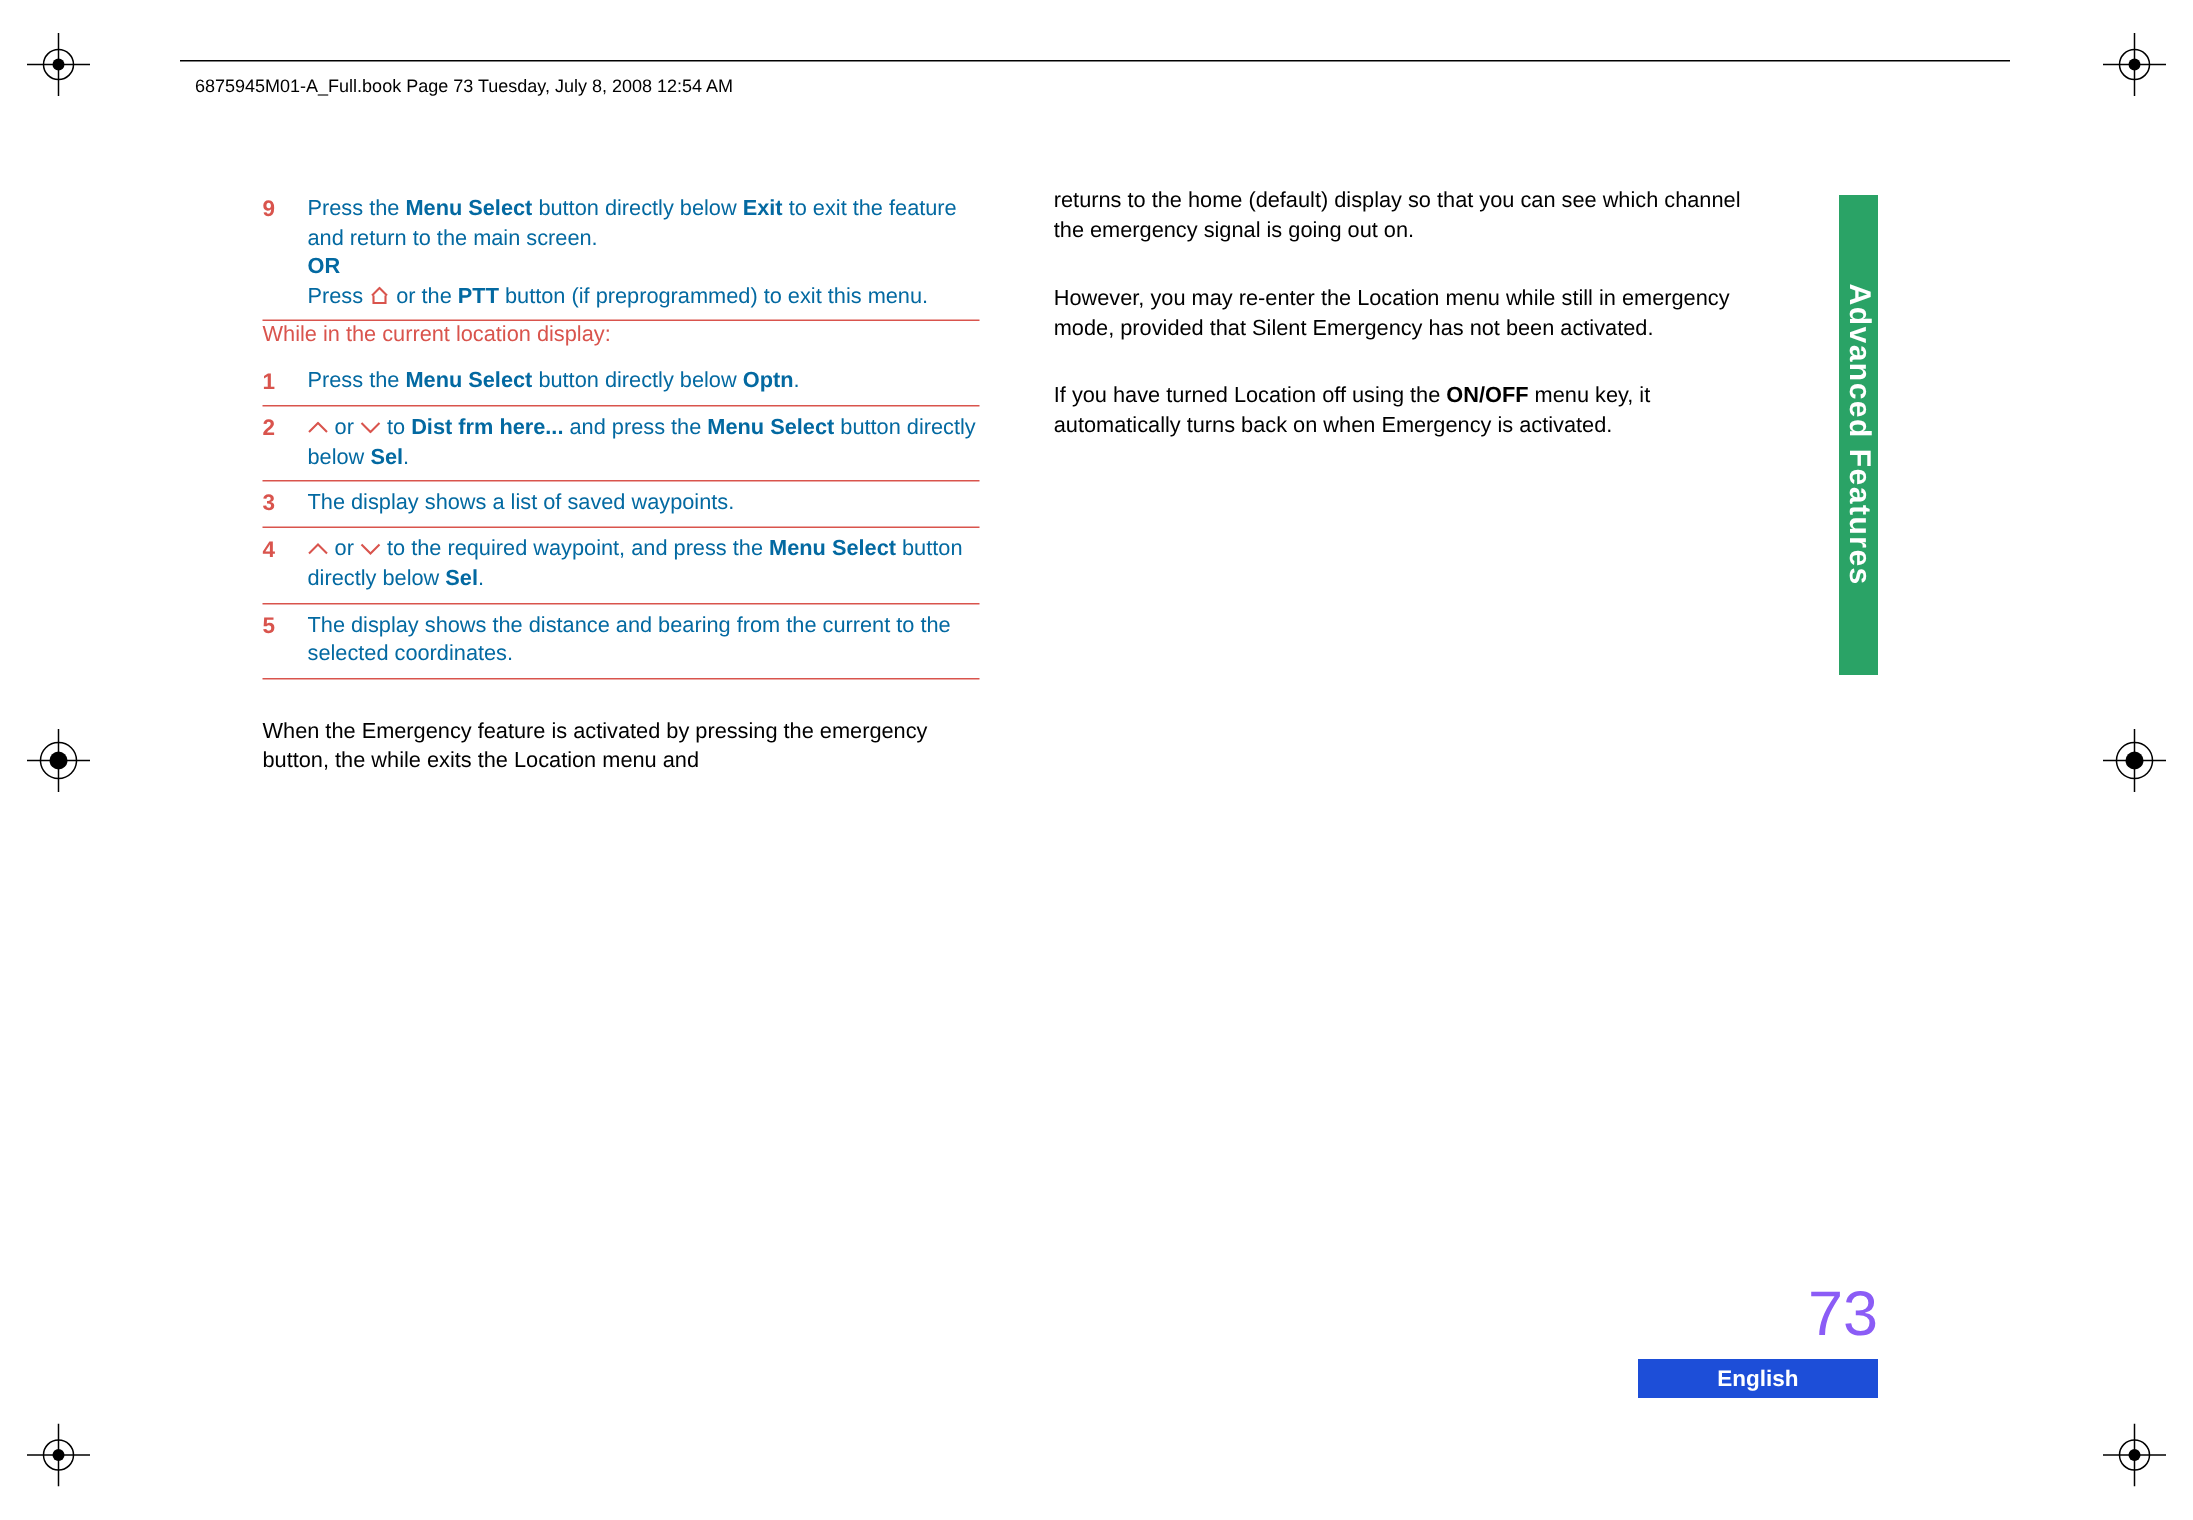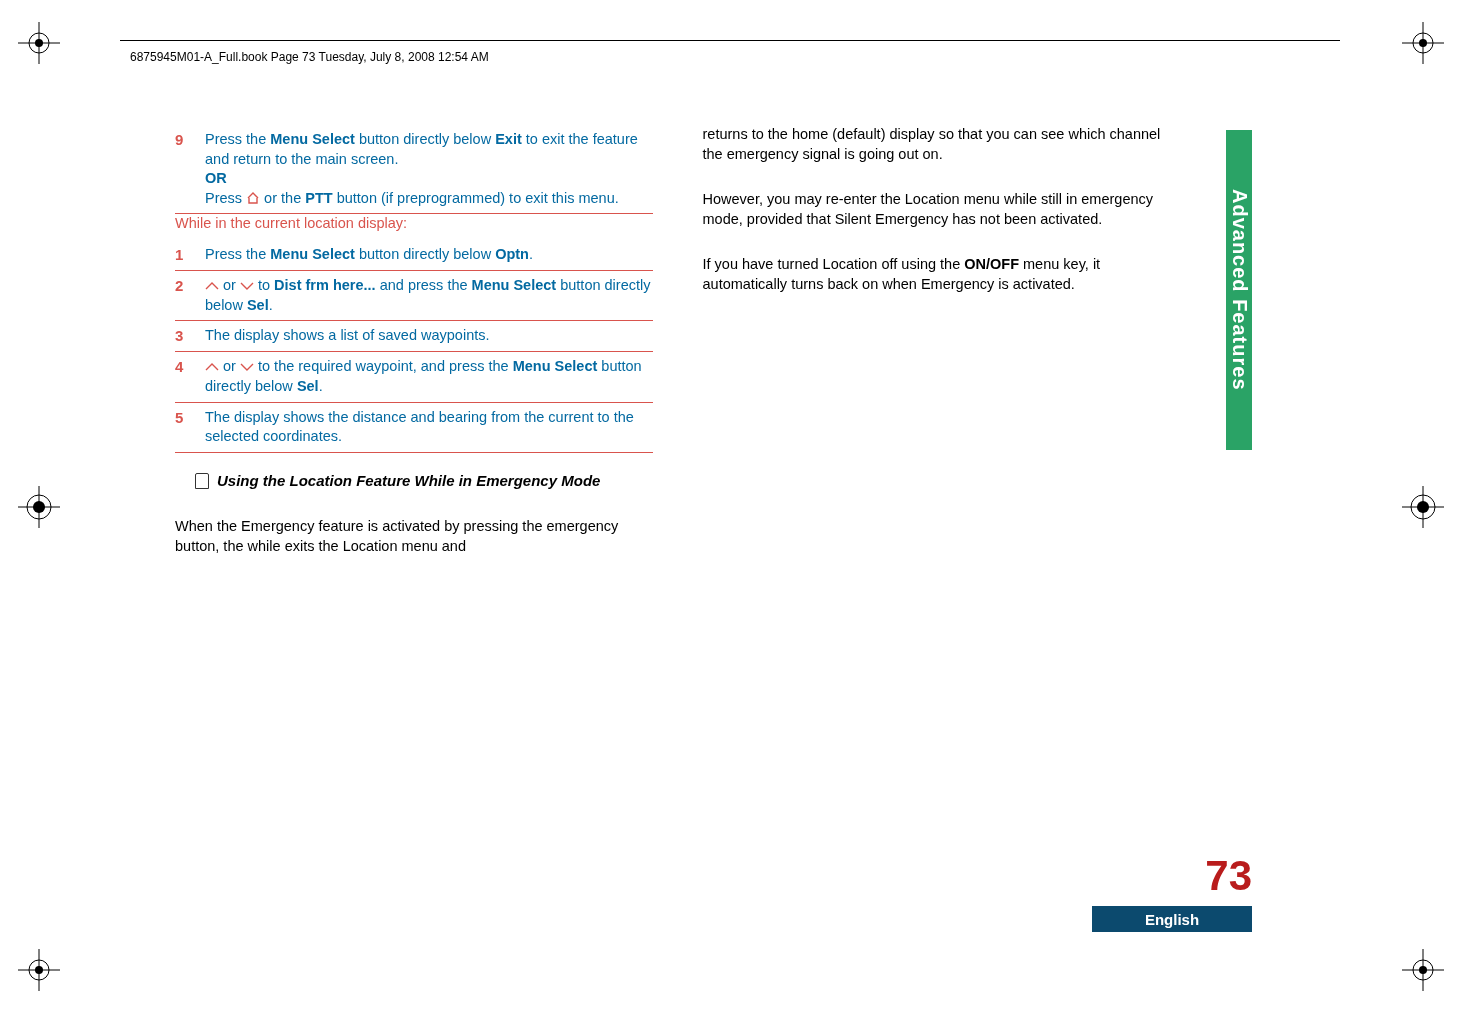--- a/index.html
+++ b/index.html
@@ -130,31 +130,31 @@
     letter-spacing: 1px;
   }
   .page-num-box {
     position: absolute;
     right: 88px;
     bottom: 70px;
     width: 90px;
     text-align: right;
   }
   .page-num {
-    color: #b91c1c;
+    color: #8b5cf6;
     font-size: 42px;
-    font-weight: bold;
+    font-weight: normal;
   }
   .english-bar {
     position: absolute;
     right: 88px;
     bottom: 38px;
     width: 160px;
     height: 26px;
-    background: #0c4a6e;
+    background: #1d4ed8;
     color: #fff;
     font-weight: bold;
     font-size: 15px;
     display: flex;
     align-items: center;
     justify-content: center;
   }
   .regmark {
     position: absolute;
     width: 42px;
@@ -243,24 +243,20 @@
         </div>
       </div>
 
       <div class="step step-last">
         <div class="step-num">5</div>
         <div class="step-body">
           <span>The display shows the distance and bearing from the current to the selected coordinates.</span>
         </div>
       </div>
 
-      <div class="heading2">
-        <div class="heading-icon2"></div>
-        <div>Using the Location Feature While in Emergency Mode</div>
-      </div>
 
       <div class="para">When the Emergency feature is activated by pressing the emergency button, the while exits the Location menu and </div>
     </div>
 
     <div class="col">
       <div class="para" style="margin-top:0">returns to the home (default) display so that you can see which channel the emergency signal is going out on.</div>
       <div class="para">However, you may re-enter the Location menu while still in emergency mode, provided that Silent Emergency has not been activated.</div>
       <div class="para">
         <span>If you have turned Location off using the </span><span class="bold-black">ON/OFF</span><span> menu key, it automatically turns back on when Emergency is activated.</span>
       </div>

